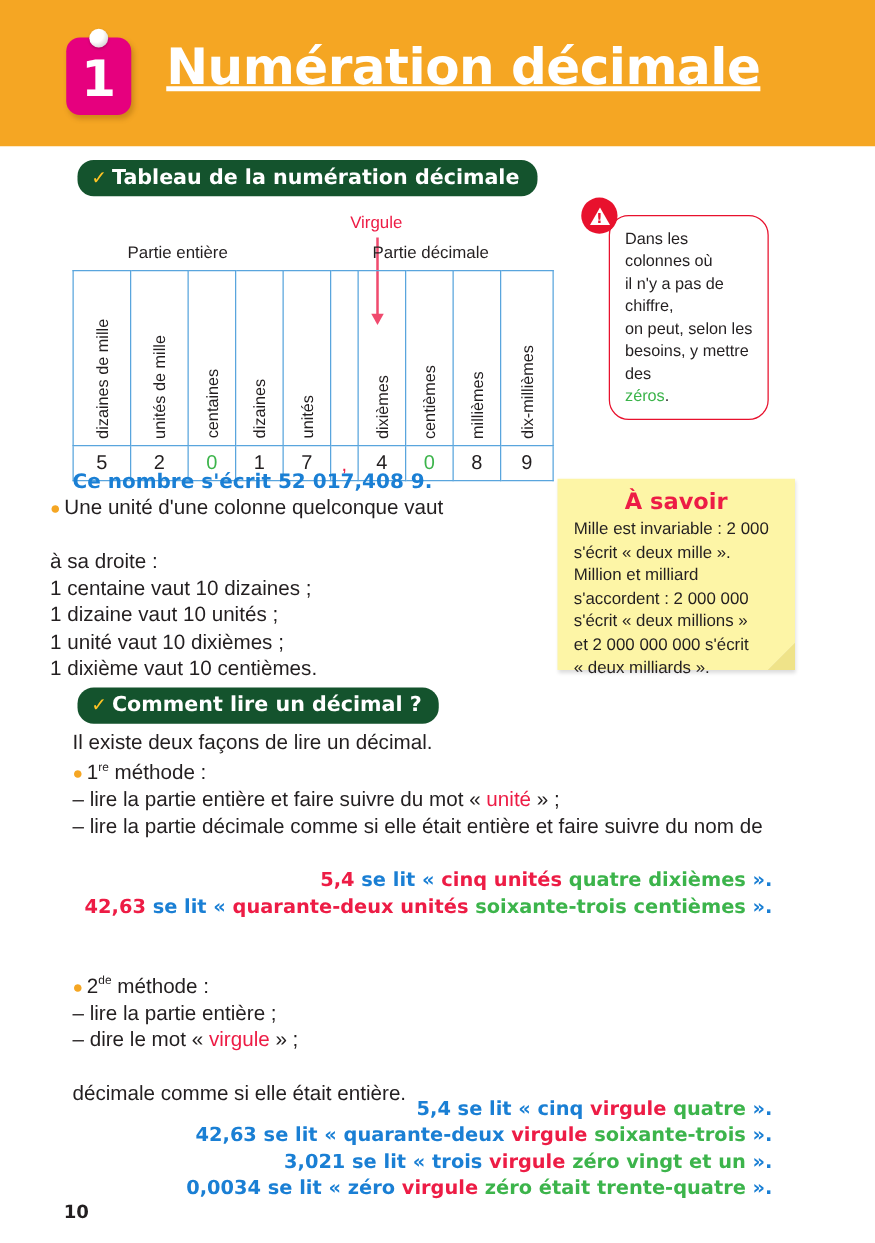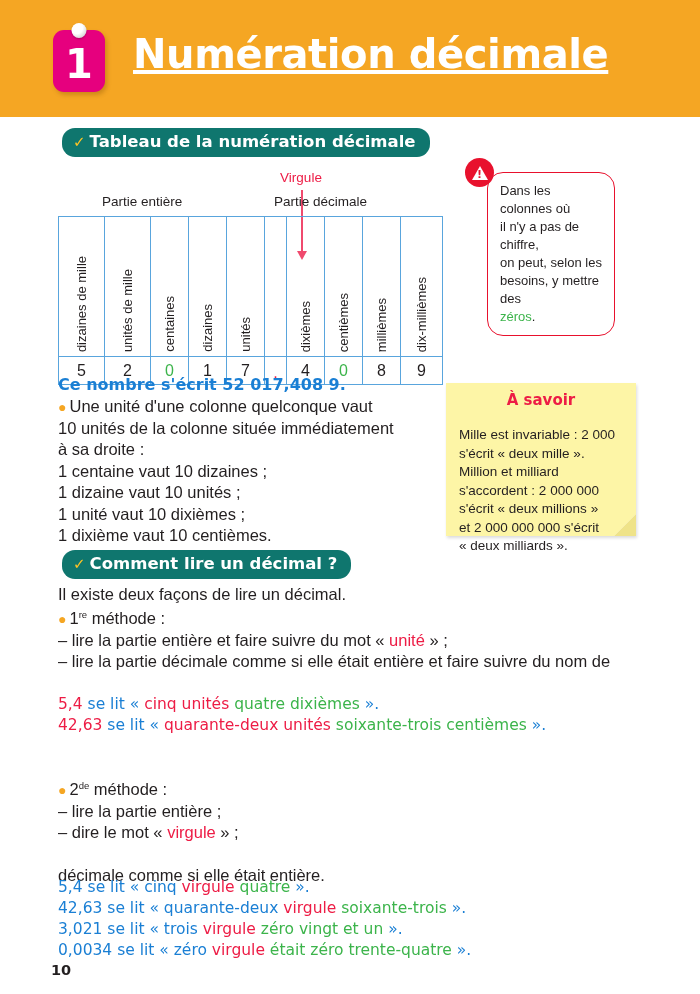--- a/index.html
+++ b/index.html
@@ -39,21 +39,21 @@
     position:absolute;left:133px;top:31px;
     color:#ffffff;font-size:40px;font-weight:bold;
     letter-spacing:-0.4px;
     font-family:"DejaVu Sans", sans-serif;
     text-decoration:underline;
   }
 
   
   .pill{
     display:inline-block;
-    background:#0f766e;color:#ffffff;
+    background:#14532d;color:#ffffff;
     border-radius:13px;
     padding:4px 14px 6px 11px;
     font-size:16.5px;font-weight:bold;
     font-family:"DejaVu Sans", sans-serif;
     white-space:nowrap;
   }
   .pill .check{color:#ffc425;font-size:15px;margin-right:4px;font-weight:bold;}
   #sec1-pill{position:absolute;left:62px;top:128px;}
   #sec2-pill{position:absolute;left:62px;top:550px;}
 
@@ -67,21 +67,21 @@
     position:absolute;left:242.5px;top:20px;width:2px;height:62px;background:#f04a6e;
   }
   .virgule-arrow:after{
     content:"";position:absolute;left:-4px;bottom:-8px;
     border-left:5px solid transparent;border-right:5px solid transparent;
     border-top:9px solid #f04a6e;
   }
   .part-labels{position:absolute;left:0;top:24px;width:364px;height:20px;}
   .part-labels span{position:absolute;font-size:13.5px;color:#231f20;}
   .part-ent{left:44px;}
-  .part-dec{left:216px;}
+  .part-dec{left:240px;}
 
   table.num-table{
     position:absolute;top:46px;left:0;
     border-collapse:collapse;
     table-layout:fixed;width:364px;
   }
   table.num-table td{
     border:1px solid #59a5dd;
     text-align:center;padding:0;
   }
@@ -97,27 +97,27 @@
 
   .note-blue{
     position:absolute;left:58px;top:375px;
     color:#1a7fd4;font-size:16px;font-weight:bold;
     font-family:"DejaVu Sans", sans-serif;
   }
 
   
   .bodytext{font-size:16.5px;line-height:21.5px;color:#231f20;}
   .bullet{color:#f5a623;font-size:14px;margin-right:3px;line-height:1;}
-  #para1{position:absolute;left:58px;top:396px;width:380px;}
+  #para1{position:absolute;left:40px;top:396px;width:380px;}
   #sec2-intro{position:absolute;left:58px;top:584px;width:580px;}
   #m1-block{position:absolute;left:58px;top:608px;width:590px;}
   #m1-examples{position:absolute;left:58px;top:694px;width:560px;}
   #m2-block{position:absolute;left:58px;top:779px;width:590px;}
   #m2-examples{position:absolute;left:58px;top:877px;width:560px;}
-  .ex-line{font-size:15.5px;line-height:21px;font-weight:normal;font-family:"DejaVu Sans", sans-serif;}
+  .ex-line{font-size:15.5px;line-height:21px;font-weight:bold;font-family:"DejaVu Sans", sans-serif;text-align:right;}
   .c-red{color:#ed1c45;}
   .c-blue{color:#1a7fd4;}
   .c-green{color:#3cb44b;}
   sup{font-size:9.5px;vertical-align:super;line-height:0;}
 
   
   .warn-box{
     position:absolute;left:487px;top:172px;width:128px;
     border:1.6px solid #e8112d;border-radius:16px;
     padding:9px 9px 9px 12px;
@@ -144,22 +144,22 @@
 
   
   .sticky{
     position:absolute;left:446px;top:383px;width:190px;height:153px;
     background:#fdf5a6;
     box-sizing:border-box;
     padding:8px 13px 0 13px;
     box-shadow:1px 2px 3px rgba(0,0,0,.14);
   }
   .sticky-title{
-    text-align:center;color:#ed1c45;font-size:15px;font-weight:bold;
-    font-family:"DejaVu Sans", sans-serif;margin-bottom:17px;
+    text-align:center;color:#ed1c45;font-size:18px;font-weight:bold;
+    font-family:"DejaVu Sans", sans-serif;margin-bottom:2px;
   }
   .sticky-body{font-size:13.5px;line-height:18.5px;color:#231f20;}
   .sticky-fold{
     position:absolute;right:0;bottom:0;width:0;height:0;
     border-left:22px solid transparent;
     border-bottom:22px solid #ffffff;
   }
   .sticky-fold2{
     position:absolute;right:0;bottom:0;width:0;height:0;
     border-right:22px solid #efe389;
@@ -248,21 +248,21 @@
   <span>besoins, y mettre des</span><br>
   <span class="c-green">zéros</span><span>.</span>
 </div>
 <div class="warn-icon">
   <div class="tri"></div>
   <div class="bang">!</div>
 </div>
 
 <div id="para1" class="bodytext">
   <span class="bullet">●</span><span>Une unité d'une colonne quelconque vaut</span><br>
-  <span>10 unités de la colonne située immédiatement</span><br>
+  <br>
   <span>à sa droite :</span><br>
   <span>1 centaine vaut 10 dizaines ;</span><br>
   <span>1 dizaine vaut 10 unités ;</span><br>
   <span>1 unité vaut 10 dixièmes ;</span><br>
   <span>1 dixième vaut 10 centièmes.</span>
 </div>
 
 <div class="sticky">
   <div class="sticky-title">À savoir</div>
   <div class="sticky-body">
@@ -311,17 +311,17 @@
   <div class="ex-line">
     <span class="c-blue">5,4 se lit « cinq </span><span class="c-red">virgule</span><span class="c-green"> quatre</span><span class="c-blue"> ».</span>
   </div>
   <div class="ex-line">
     <span class="c-blue">42,63 se lit « quarante-deux </span><span class="c-red">virgule</span><span class="c-green"> soixante-trois</span><span class="c-blue"> ».</span>
   </div>
   <div class="ex-line">
     <span class="c-blue">3,021 se lit « trois </span><span class="c-red">virgule</span><span class="c-green"> zéro vingt et un</span><span class="c-blue"> ».</span>
   </div>
   <div class="ex-line">
-    <span class="c-blue">0,0034 se lit « zéro </span><span class="c-red">virgule</span><span class="c-green"> était zéro trente-quatre</span><span class="c-blue"> ».</span>
+    <span class="c-blue">0,0034 se lit « zéro </span><span class="c-red">virgule</span><span class="c-green"> zéro était trente-quatre</span><span class="c-blue"> ».</span>
   </div>
 </div>
 
 <div class="page-num">10</div>
 
 </body></html>

